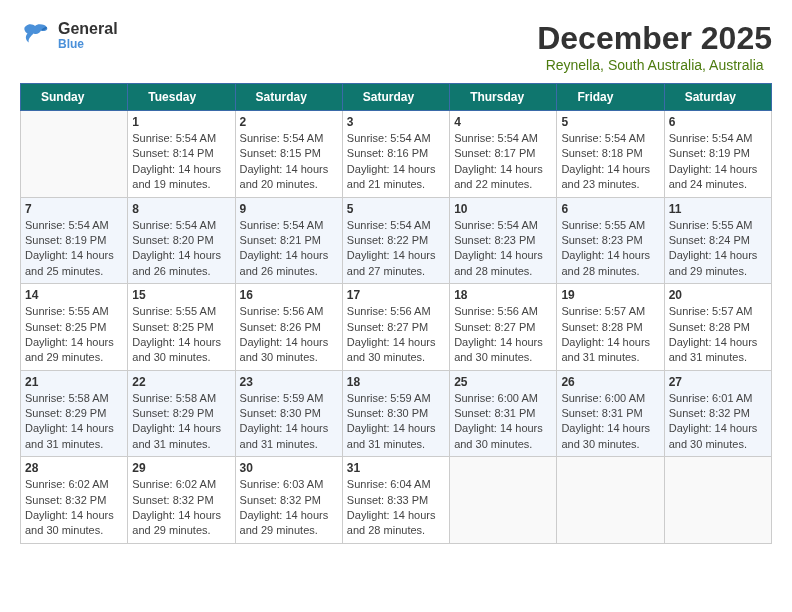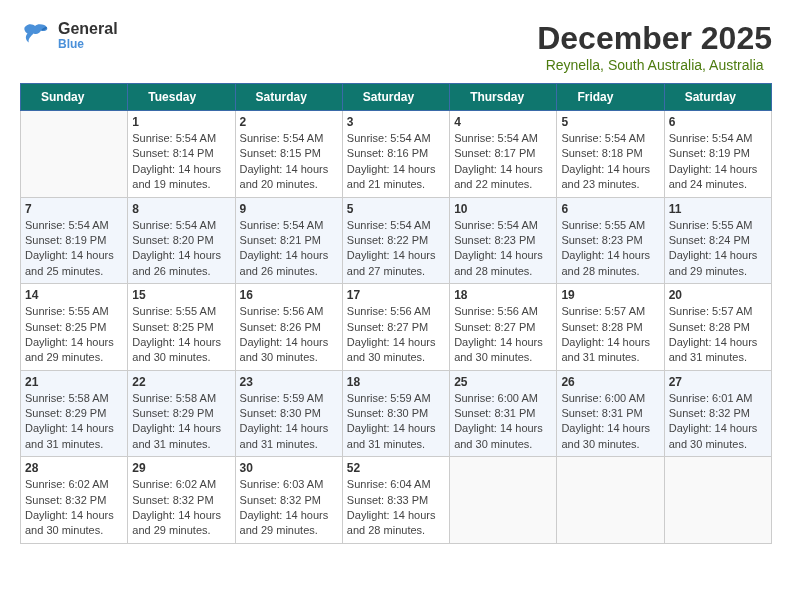--- a/index.html
+++ b/index.html
@@ -301,21 +301,21 @@
           Sunrise: 6:02 AM<br>Sunset: 8:32 PM<br>Daylight: 14 hours and 29 minutes.
         </div>
         </td>
         <td>
           <span class="day-num">30</span>
         <div class="day-info">
           Sunrise: 6:03 AM<br>Sunset: 8:32 PM<br>Daylight: 14 hours and 29 minutes.
         </div>
         </td>
         <td>
-          <span class="day-num">52</span>
+          <span class="day-num">31</span>
         <div class="day-info">
           Sunrise: 6:04 AM<br>Sunset: 8:33 PM<br>Daylight: 14 hours and 28 minutes.
         </div>
         </td>
         <td class="empty"></td>
         <td class="empty"></td>
         <td class="empty"></td>
       </tr>
     </tbody>
 </table>

